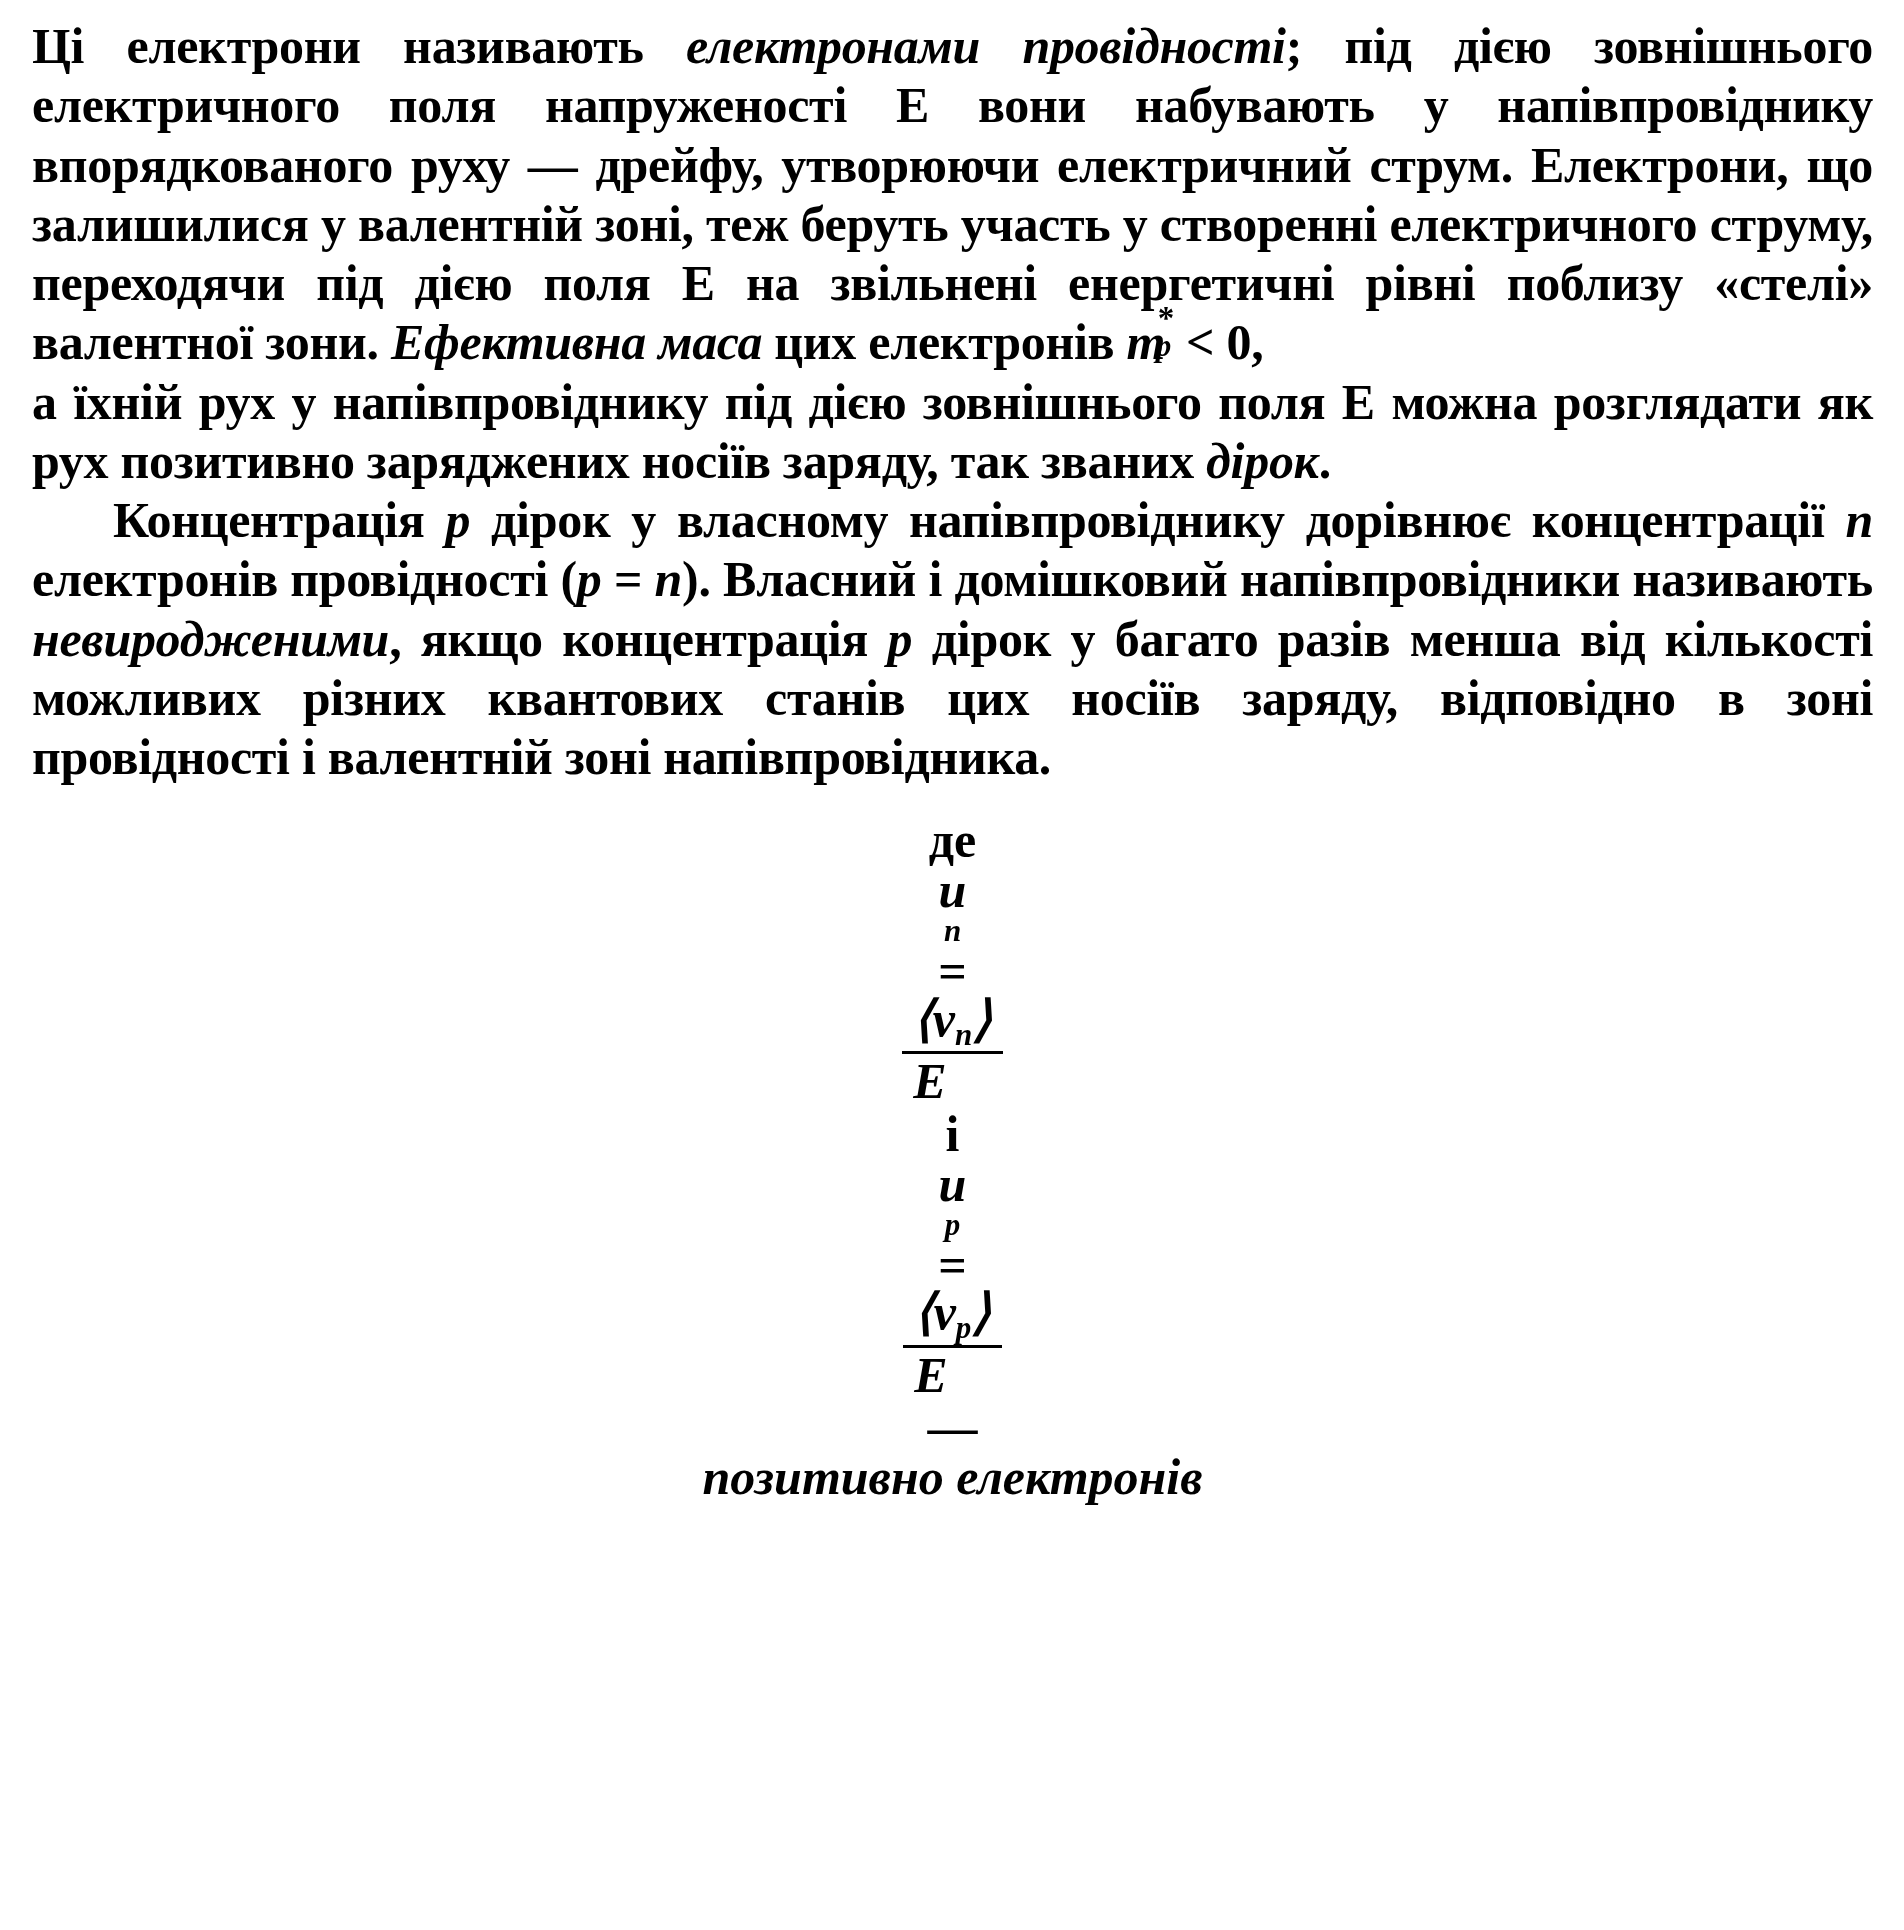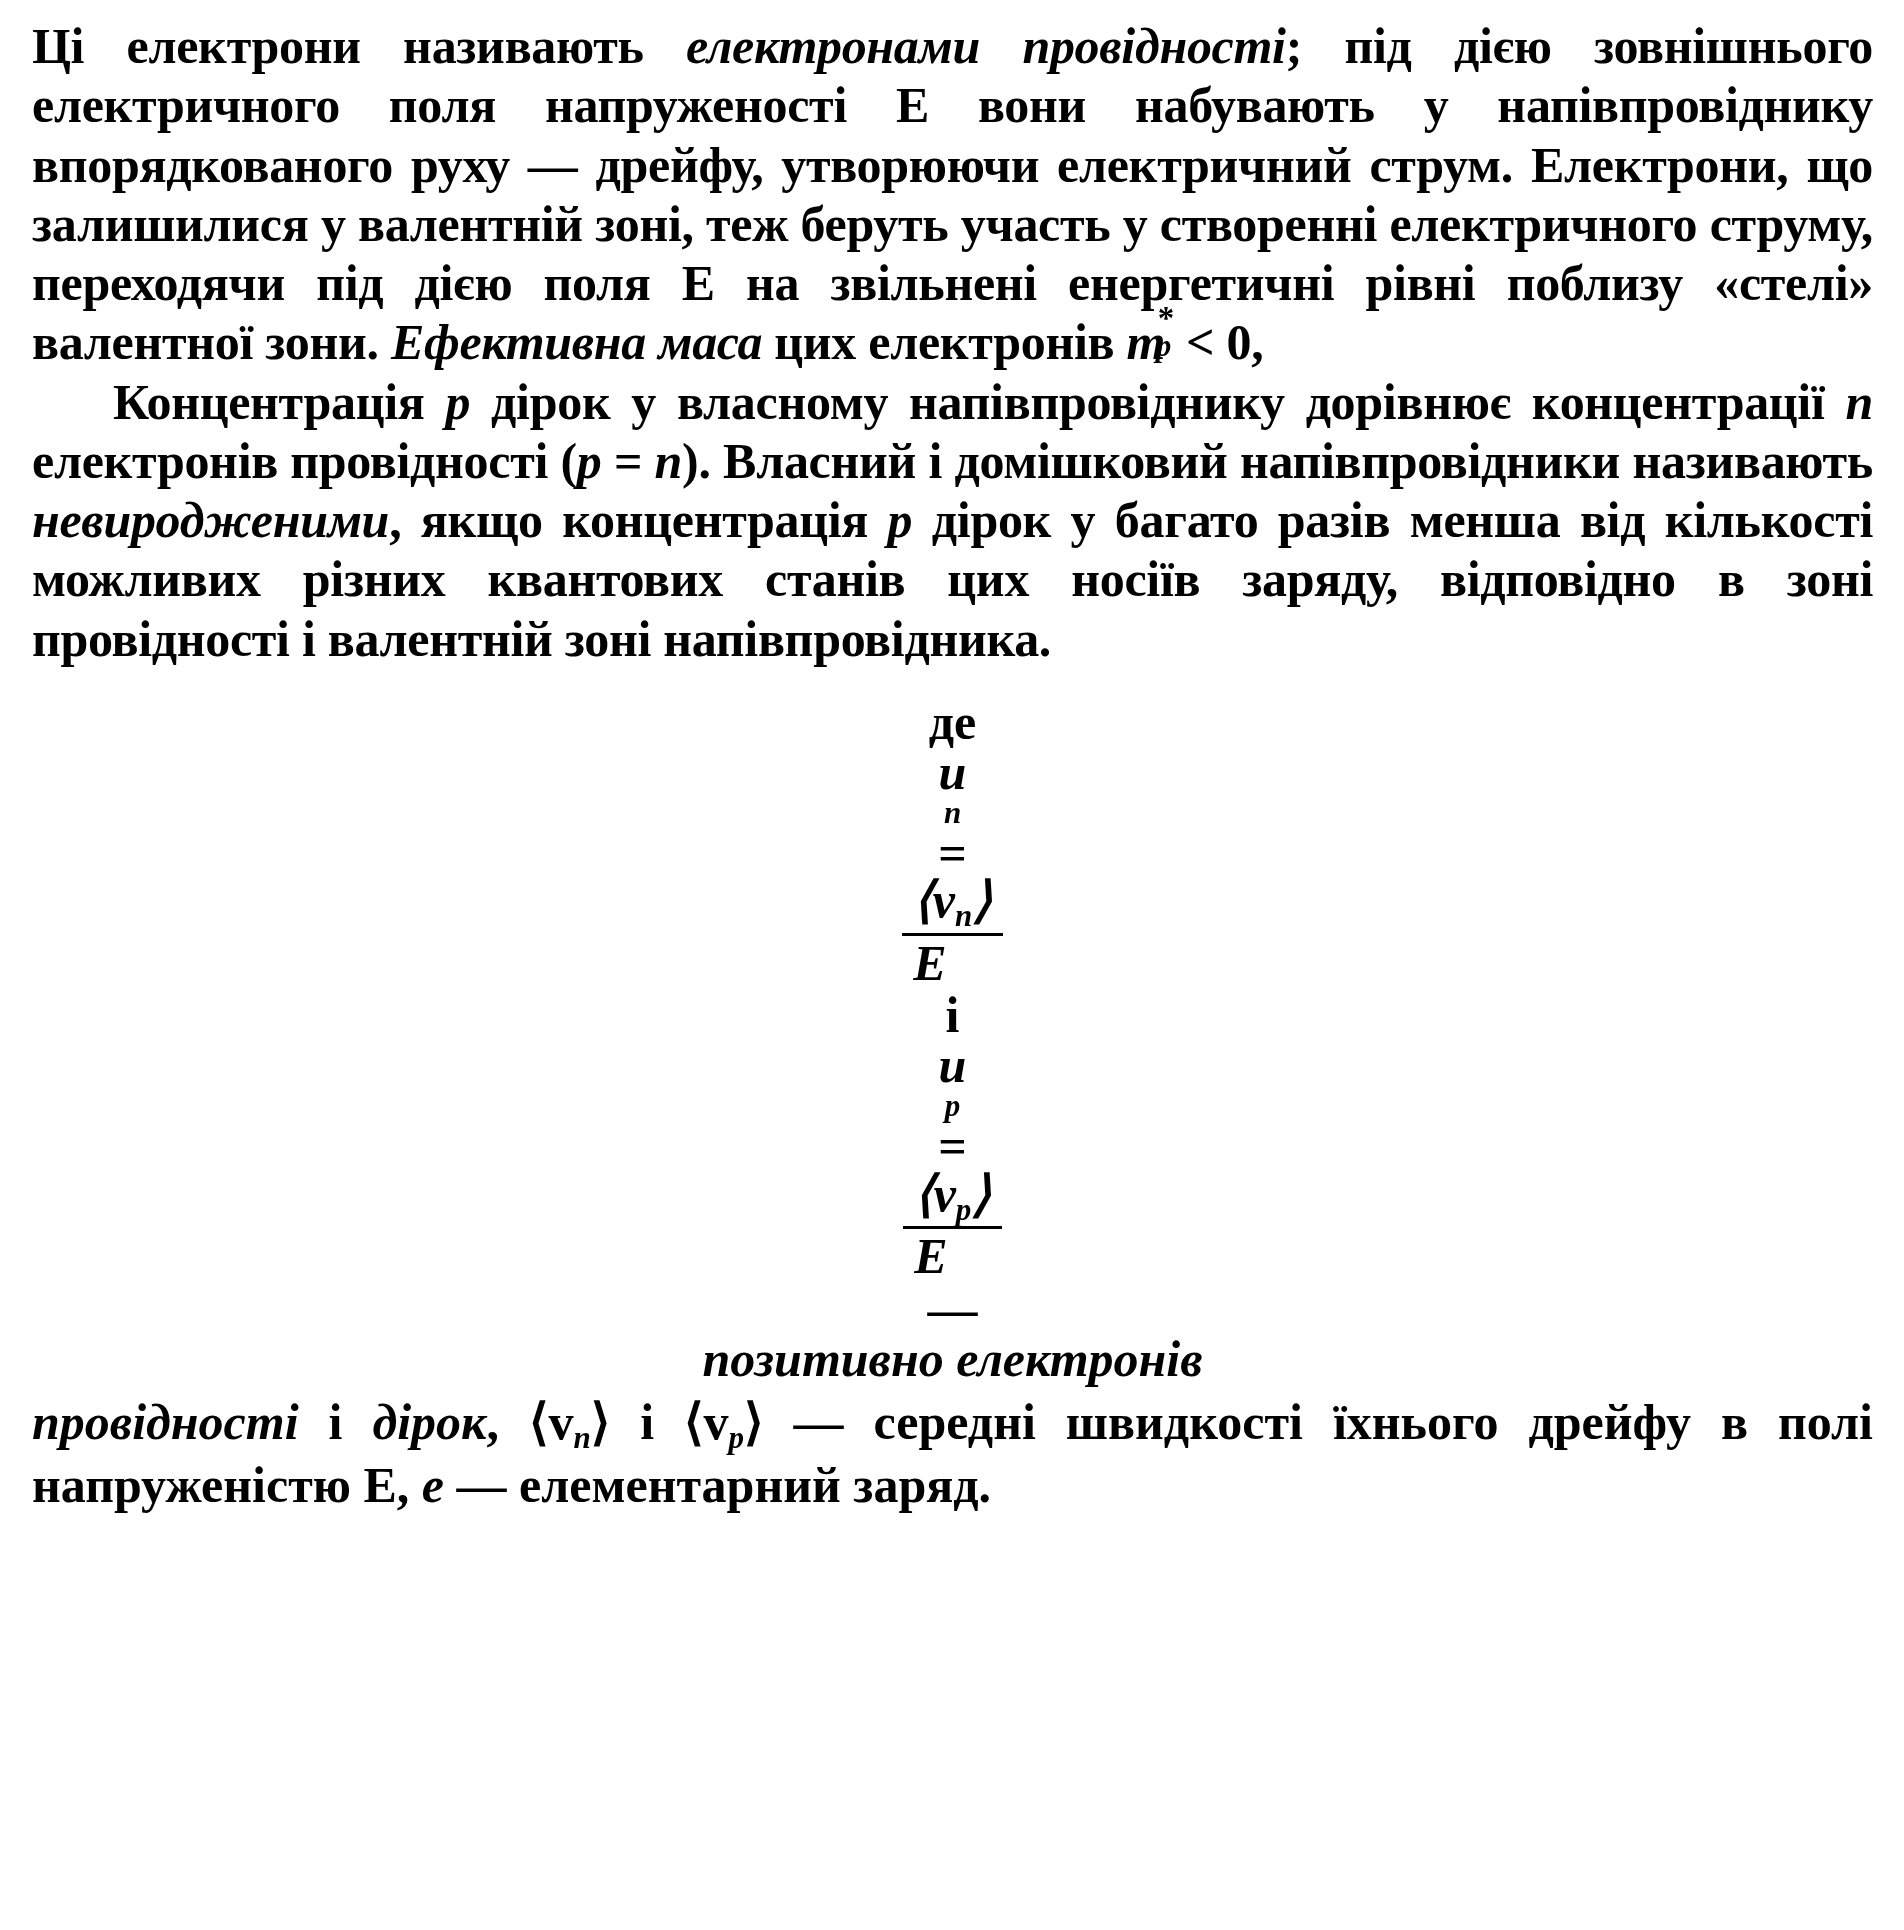--- a/index.html
+++ b/index.html
@@ -107,20 +107,23 @@
 </style>
 </head>
 <body>
 
 <div class="page">
 
   <p class="para">
     <span>Ці електрони називають </span><span class="it">електронами провідності</span><span>; під дією зовнішнього електричного поля напруженості E вони набувають у напівпровіднику впорядкованого руху — дрейфу, утворюючи електричний струм. Електрони, що залишилися у валентній зоні, теж беруть участь у створенні електричного струму, переходячи під дією поля E на звільнені енергетичні рівні поблизу «стелі» валентної зони. </span><span class="it">Ефективна маса</span><span> цих електронів </span><span class="mass-sym"><span>m</span><span class="sup-star">*</span><span class="sub-p">p</span></span><span> &lt; 0,</span>
   </p>
 
+  <p class="para">
+    <span>а їхній рух у напівпровіднику під дією зовнішнього поля E можна розглядати як рух позитивно заряджених носіїв заряду, так званих </span><span class="it">дірок</span><span>.</span>
+  </p>
 
   <p class="para indent">
     <span>Концентрація </span><span class="it">p</span><span> дірок у власному напівпровіднику дорівнює концентрації </span><span class="it">n</span><span> електронів провідності (</span><span class="it">p</span><span> = </span><span class="it">n</span><span>). Власний і домішковий напівпровідники називають </span><span class="it">невиродженими</span><span>, якщо концентрація </span><span class="it">p</span><span> дірок у багато разів менша від кількості можливих різних квантових станів цих носіїв заряду, відповідно в зоні провідності і валентній зоні напівпровідника.</span>
   </p>
 
 
 
   <div class="line-mixed">
     <span>де </span>
       <span class="it">u</span>
@@ -141,18 +144,15 @@
     <span class="frac">
       <span class="num"><span>⟨v</span><sub>p</sub><span>⟩</span></span>
       <span class="den">E</span>
     </span>
     <span class="gap spacer-md"></span>
     <span>—</span>
     <span class="gap spacer-md"></span>
     <span class="it">позитивно електронів</span>
   </div>
 
-  <p class="tail-para">
-    <span class="it">провідності</span><span> і </span><span class="it">дірок</span><span>, ⟨v</span><sub>n</sub><span>⟩ і ⟨v</span><sub>p</sub><span>⟩ — середні швидкості їхнього дрейфу в полі напруженістю E, </span><span class="it">e</span><span> — елементарний заряд.</span>
-  </p>
 
 </div>
 
 
 </body></html>

